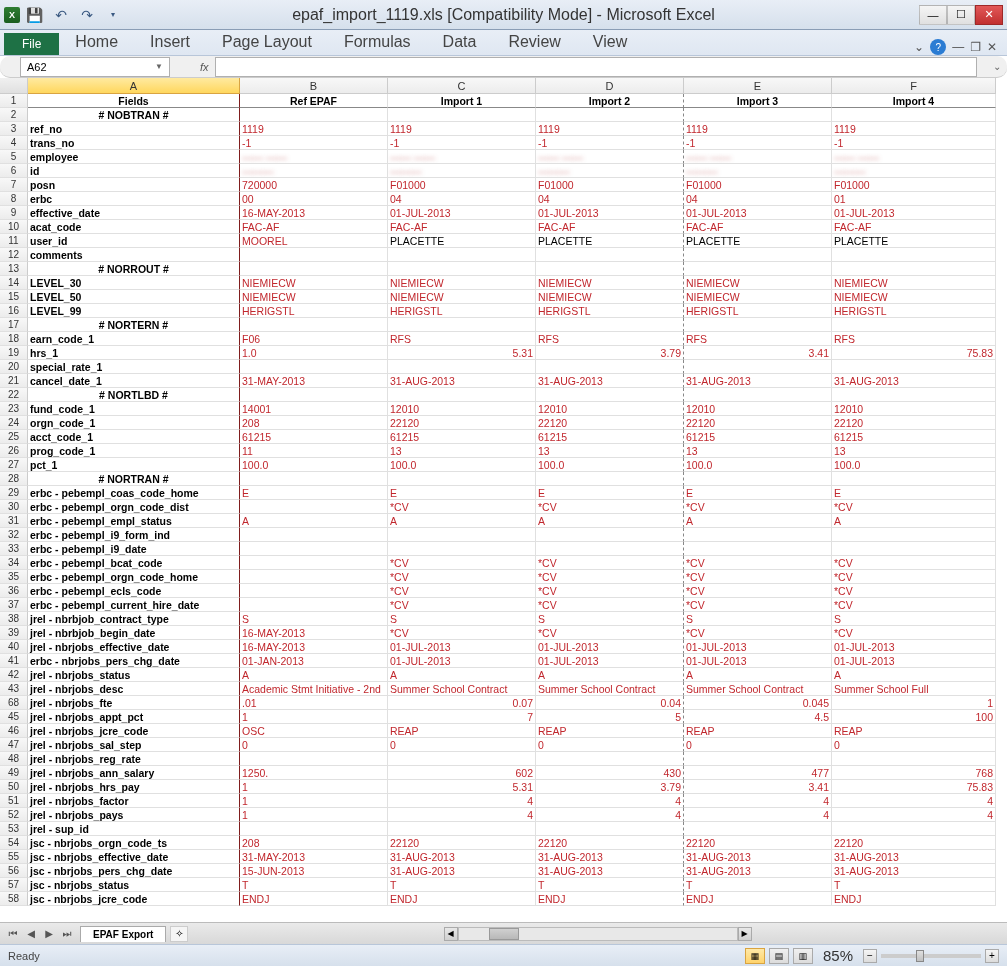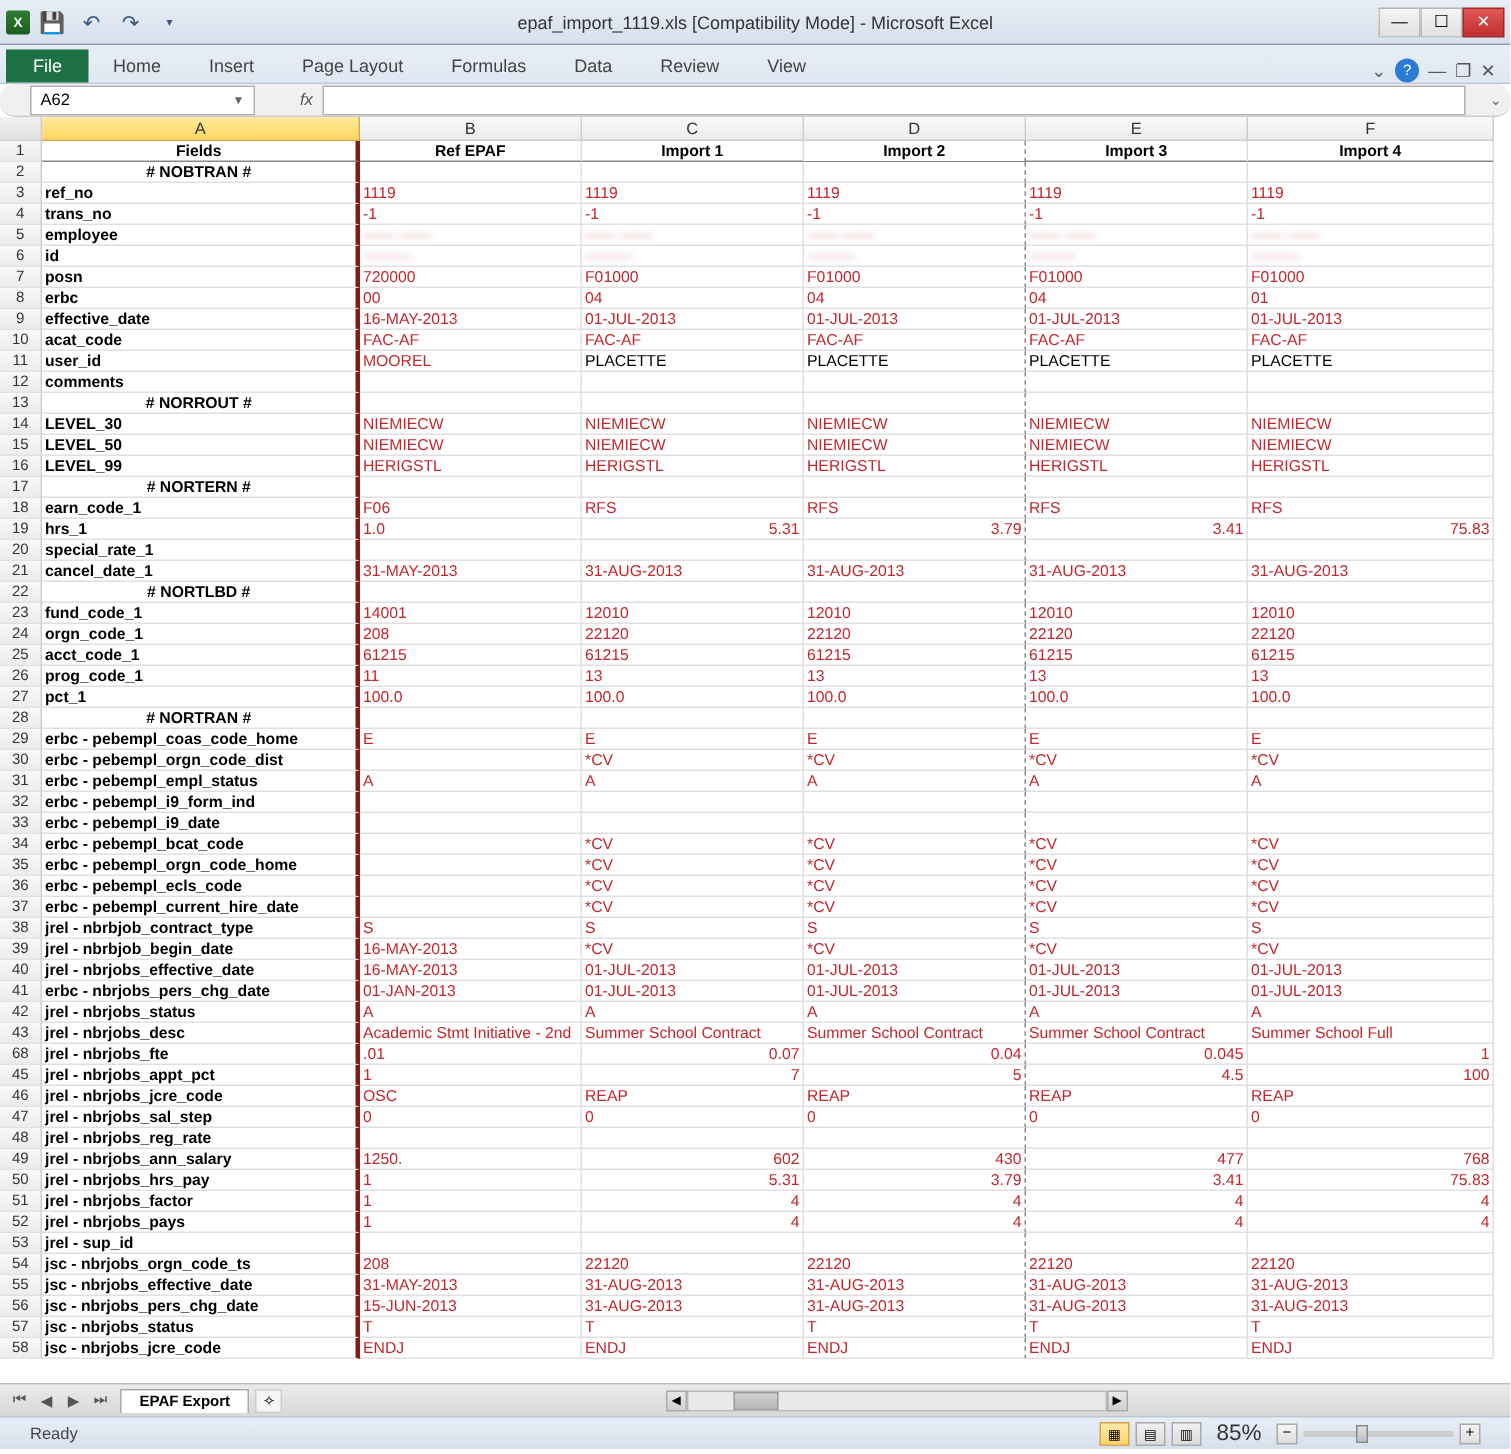--- a/index.html
+++ b/index.html
@@ -2,28 +2,28 @@
 <html><head>
 <meta charset="utf-8">
 <style>
 * { margin: 0; padding: 0; box-sizing: border-box; font-family: 'Segoe UI', Tahoma, sans-serif; }
 body { background: #fff; overflow: hidden; width: 1007px; height: 969px; }
 
 .titlebar { height: 30px; background: linear-gradient(#e8eef6, #d6e0ec); display: flex; align-items: center; padding: 0 4px; border-bottom: 1px solid #8a9db5; position: relative; }
 .titlebar-left { display: flex; gap: 4px; align-items: center; }
 .excel-icon { width: 16px; height: 16px; background: linear-gradient(#2e7d32, #1b5e20); border-radius: 2px; display: inline-flex; align-items: center; justify-content: center; color: white; font-size: 9px; font-weight: bold; }
 .qat-icon { width: 22px; height: 22px; display: inline-flex; align-items: center; justify-content: center; color: #3b5a82; font-size: 14px; cursor: pointer; }
-.titlebar-center { position: absolute; left: 50%; transform: translateX(-50%); font-size: 12px; color: #333; }
+.titlebar-center { position: absolute; left: 50%; transform: translateX(-50%); font-size: 16px; color: #333; }
 .titlebar-right { position: absolute; right: 4px; display: flex; gap: 0; }
 .win-btn { width: 28px; height: 20px; display: inline-flex; align-items: center; justify-content: center; font-size: 11px; cursor: pointer; border: 1px solid rgba(0,0,0,0.2); background: linear-gradient(#f5f5f5, #e0e0e0); }
 .win-btn.close { background: linear-gradient(#e25858, #c13030); color: white; border-color: #9e2828; }
 
 .ribbon-tabs { height: 26px; background: linear-gradient(#e8eef6, #dfe7f2); display: flex; align-items: flex-end; padding: 0 4px; border-bottom: 1px solid #b8c6d9; }
 .file-tab { background: #1e7145; color: white; padding: 4px 18px; font-size: 12px; cursor: pointer; }
-.ribbon-tab { padding: 4px 16px; font-size: 12px; color: #444; cursor: pointer; margin-top: 48px; }
+.ribbon-tab { padding: 4px 16px; font-size: 16px; color: #444; cursor: pointer; margin-top: 48px; }
 .ribbon-right { margin-left: auto; display: flex; gap: 6px; align-items: center; padding-right: 6px; }
 .help-icon { width: 16px; height: 16px; background: #2b7cd3; border-radius: 50%; color: white; font-size: 10px; display: inline-flex; align-items: center; justify-content: center; cursor: pointer; }
 .ribbon-ctrl { font-size: 12px; color: #555; cursor: pointer; }
 
 .formula-bar { height: 22px; background: #f0f0f0; display: flex; align-items: center; border-bottom: 1px solid #ccc; border-radius: 10px; }
 .name-box { width: 150px; height: 20px; border: 1px solid #b0b0b0; background: white; font-size: 11px; padding: 0 6px; display: flex; align-items: center; justify-content: space-between; margin-left: 20px; }
 .name-box-dd { font-size: 8px; color: #666; }
 .fx-label { margin-left: 30px; font-size: 11px; font-style: italic; color: #555; }
 .formula-input { flex: 1; height: 20px; border: 1px solid #b0b0b0; background: white; margin: 0 16px 0 6px; }
 .formula-expand { width: 14px; font-size: 10px; color: #666; cursor: pointer; }
@@ -34,34 +34,34 @@
 .col-hdr.sel { background: linear-gradient(#ffeaa0, #ffd75e); border-color: #d9a441; }
 .corner { background: linear-gradient(#f0f0f0, #e0e0e0); border-right: 1px solid #ccc; border-bottom: 1px solid #ccc; }
 .row-hdr { background: linear-gradient(#f8f8f8, #ececec); border-right: 1px solid #ccc; border-bottom: 1px solid #e0e0e0; text-align: center; height: 14px; line-height: 14px; font-size: 10px; color: #333; }
 .cell { border-right: 1px solid #e0e0e0; border-bottom: 1px solid #e0e0e0; height: 14px; line-height: 14px; padding: 0 2px; overflow: hidden; white-space: nowrap; font-size: 10.5px; }
 .cell.hdr-row { font-weight: bold; text-align: center; border-bottom: 1px solid #888; }
 .cell.section { font-weight: bold; text-align: center; }
 .cell.label { font-weight: bold; }
 .cell.red { color: #c1272d; }
 .cell.blur { color: transparent; text-shadow: 0 0 4px rgba(180,60,60,0.7); }
 .cell.num { text-align: right; }
-.cell.col1 { border-right: 3px solid #7f1d1d; }
+.cell.col1 { border-right: 1px solid #7f1d1d; }
 .cell.dashed-r { border-right: 1px dashed #888; }
 
 .sheet-tabs { height: 22px; background: linear-gradient(#eaeaea, #d8d8d8); display: flex; align-items: center; border-top: 1px solid #bbb; font-size: 11px; }
 .nav-btns { display: flex; padding: 0 4px; }
 .nav-btn { width: 18px; text-align: center; cursor: pointer; color: #555; font-size: 10px; }
 .sheet-tab { background: white; padding: 2px 12px; border: 1px solid #aaa; border-bottom: none; font-weight: bold; font-size: 10px; cursor: pointer; }
 .new-sheet { width: 18px; height: 16px; margin-left: 4px; background: #f5f5f5; border: 1px solid #ccc; cursor: pointer; font-size: 10px; display: inline-flex; align-items: center; justify-content: center; }
 .hscroll-area { flex: 1; display: flex; align-items: center; justify-content: center; margin: 0 20px; }
 .hscroll { height: 14px; width: 280px; background: #e8e8e8; border: 1px solid #bbb; position: relative; }
 .hscroll-thumb { position: absolute; left: 30px; width: 30px; height: 12px; background: linear-gradient(#d0d0d0,#b8b8b8); border: 1px solid #999; }
 .hscroll-btn { width: 14px; height: 14px; background: linear-gradient(#e8e8e8,#d0d0d0); border: 1px solid #aaa; font-size: 8px; display: inline-flex; align-items: center; justify-content: center; }
 
-.statusbar { height: 22px; background: linear-gradient(#e8eef6, #d6e0ec); display: flex; align-items: center; font-size: 11px; padding: 0 20px; border-top: 1px solid #b8c6d9; }
+.statusbar { height: 22px; background: linear-gradient(#e8eef6, #d6e0ec); display: flex; align-items: center; font-size: 11px; padding: 0 8px; border-top: 1px solid #b8c6d9; }
 .status-left { color: #444; }
 .status-right { margin-left: auto; display: flex; align-items: center; gap: 4px; }
 .view-btn { width: 20px; height: 16px; border: 1px solid #aaa; background: linear-gradient(#f0f0f0, #dcdcdc); cursor: pointer; font-size: 9px; display: inline-flex; align-items: center; justify-content: center; }
 .view-btn.active { background: linear-gradient(#ffe9a8,#ffd36b); border-color: #d9a441; }
 .zoom-pct { font-size: 15px; color: #333; margin: 0 6px; }
 .zoom-slider { width: 100px; height: 4px; background: #ccc; position: relative; }
 .zoom-thumb { position: absolute; left: 35%; top: -4px; width: 8px; height: 12px; background: linear-gradient(#e0e0e0,#c0c0c0); border: 1px solid #888; }
 .zoom-btn { width: 14px; height: 14px; border: 1px solid #aaa; background: linear-gradient(#f5f5f5,#dcdcdc); font-size: 10px; display: inline-flex; align-items: center; justify-content: center; cursor: pointer; }
 </style>
 </head>

